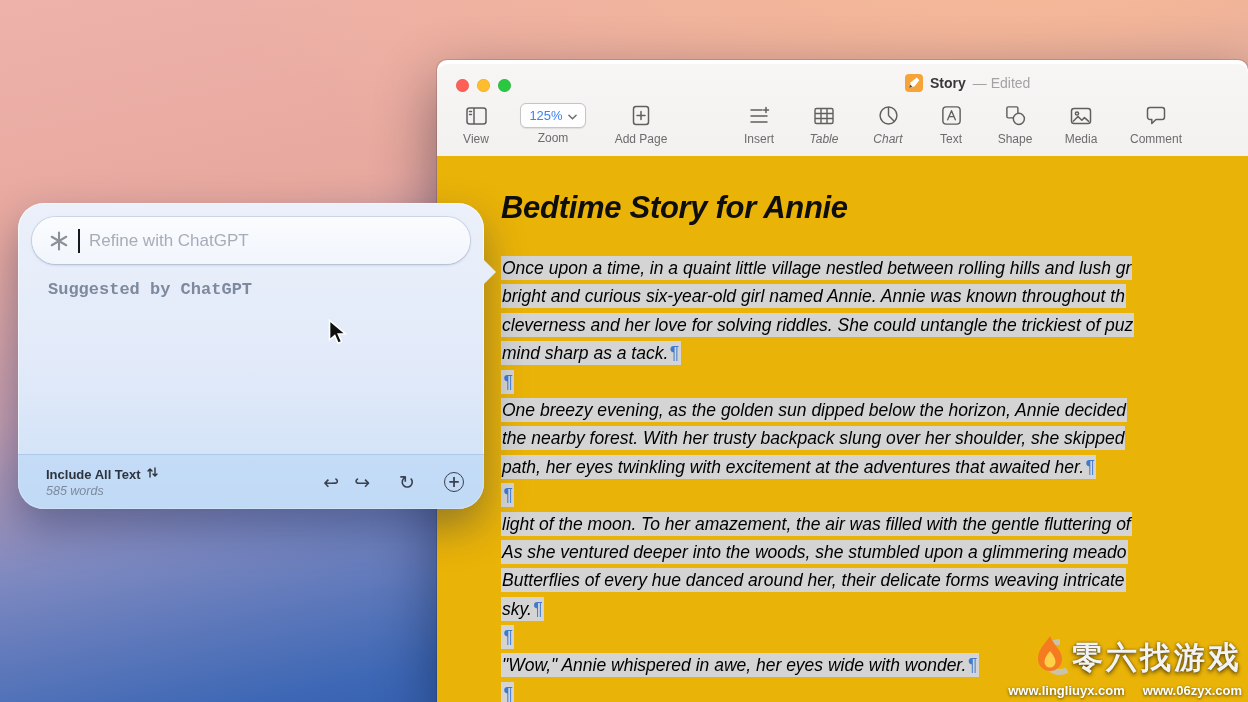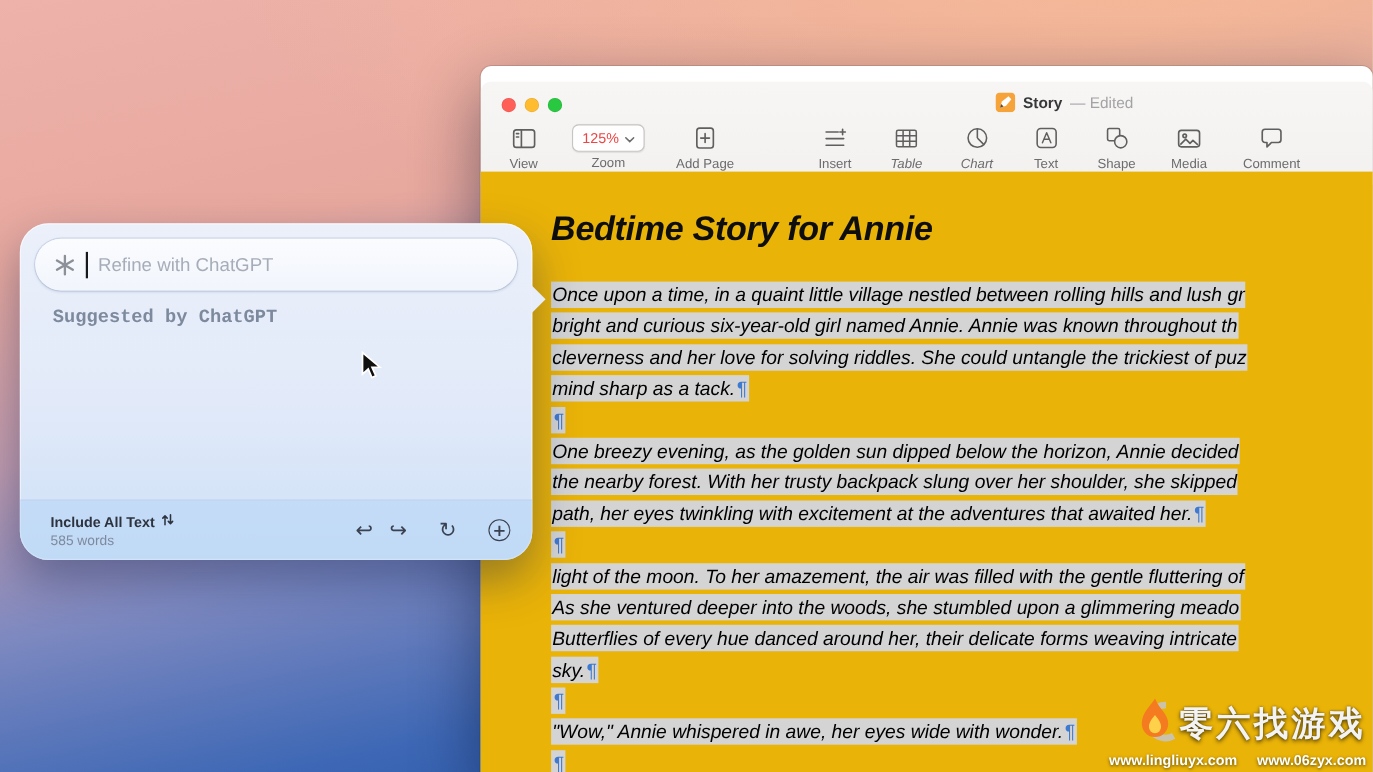--- a/index.html
+++ b/index.html
@@ -14,21 +14,21 @@
       linear-gradient(168deg, #eeb2ab 0%, #e7a89e 26%, #c29cae 44%, #7e89c0 60%, #3e68b5 78%, #1d4fa2 96%);
   }
 
   
   .window {
     position:absolute; left:437px; top:60px; width:811px; height:642px;
     background:#fff; border-radius:10px 10px 0 0;
     box-shadow:0 22px 60px rgba(0,10,40,.45), 0 0 0 1px rgba(0,0,0,.12);
   }
   .header {
-    position:absolute; top:14px; left:0; right:0; height:95px;
+    position:absolute; top:4px; left:0; right:0; height:95px;
     background:linear-gradient(#f7f6f5,#f2f1ef);
     border-bottom:1px solid #d6d4d2; border-radius:10px 10px 0 0;
   }
   .lights { position:absolute; left:19px; top:15px; display:flex; gap:8px; }
   .light { width:13px; height:13px; border-radius:50%; display:inline-block; }
   .light.red { background:#ff5f57; box-shadow:inset 0 0 0 .5px rgba(0,0,0,.12); }
   .light.yellow { background:#febc2e; box-shadow:inset 0 0 0 .5px rgba(0,0,0,.12); }
   .light.green { background:#28c840; box-shadow:inset 0 0 0 .5px rgba(0,0,0,.12); }
   .win-title { position:absolute; left:468px; top:9px; display:flex; align-items:center; gap:7px; height:20px; }
   .pages-app-icon svg { display:block; }
@@ -39,21 +39,21 @@
   .toolbar { position:absolute; top:38px; left:8px; right:0; height:57px; display:flex; align-items:flex-start; column-gap:6px; }
   .tb-item { width:62px; text-align:center; cursor:default; }
   .tb-item.w80 { width:80px; } .tb-item.w84 { width:84px; }
   .tb-item.w58 { width:58px;font-style:italic; } .tb-item.w56 { width:56px; } .tb-item.w60 { width:60px; } .tb-item.w78 { width:78px; }
   .tb-item.gapL { margin-left:40px; }
   .tb-icon { height:27px; display:flex; justify-content:center; align-items:center; }
   .tb-icon svg { display:block; }
   .tb-label { font-size:12px; color:#6c6c6e; margin-top:3px; }
   .tb-zoom-btn {
     height:25px; margin:1px auto 0; width:66px; display:flex; align-items:center; justify-content:center; gap:5px;
-    border:1px solid #c7c5c3; border-radius:6px; background:#fefefe; font-size:13px; color:#ef4444;
+    border:1px solid #c7c5c3; border-radius:6px; background:#fefefe; font-size:13px; color:#3b82f6;
     box-shadow:0 .5px 1px rgba(0,0,0,.08);
   }
   .tb-zoom-btn .chev-svg { color:#6c6c6e; }
 
   
   .doc { position:absolute; top:96px; left:0; right:0; bottom:0; background:#eab308; padding:32px 0 0 64px; overflow:hidden;font-style:italic; }
   .doc-title { font-size:31px; line-height:40px; font-weight:700; color:#0e0e0e; margin-bottom:30px; letter-spacing:-.3px; }
   .doc-line { height:28.4px; white-space:nowrap; font-size:17.5px; color:#000; }
   .doc-line .hl { background:#d4d4d4; padding:2px 1px; }
   .pilcrow { color:#3f7ad1; padding:0 1px; }
@@ -90,21 +90,21 @@
     box-shadow:0 1px 5px rgba(201,121,21,.45), 0 0 0 1px rgba(250,190,110,.6);
   }
   .more-chip .chev-svg { color:#8e98ab; }
   .footer {
     position:absolute; left:0; right:0; bottom:0; height:55px; border-radius:0 0 26px 26px;
     background:rgba(180,211,246,.5); border-top:1px solid rgba(125,158,210,.3);
     display:flex; align-items:center; padding:0 20px 0 28px;margin-top:45px;
   }
   .f-left { flex:1; }
   .include { display:flex; align-items:center; gap:6px; font-size:13px; font-weight:700; color:#2d333e; }
-  .words { font-size:12.5px; color:#7d8a9d; margin-top:2px; }
+  .words { font-size:12.5px; color:#7d8a9d; margin-top:2px;font-style:italic; }
   .f-icons { display:flex; align-items:center; gap:15px; }
   .f-icons > span { font-family:"DejaVu Sans", sans-serif; font-size:19px; color:#3a4150; line-height:1; cursor:default; }
   .f-icons .gapL { margin-left:14px; }
   .plus-circle {
     width:20px; height:20px; border:1.6px solid #3a4150; border-radius:50%;
     display:flex !important; align-items:center; justify-content:center; font-size:15px !important; font-weight:600;
   }
 
   
   .mouse-cursor { position:absolute; left:327px; top:319px; z-index:40; }

